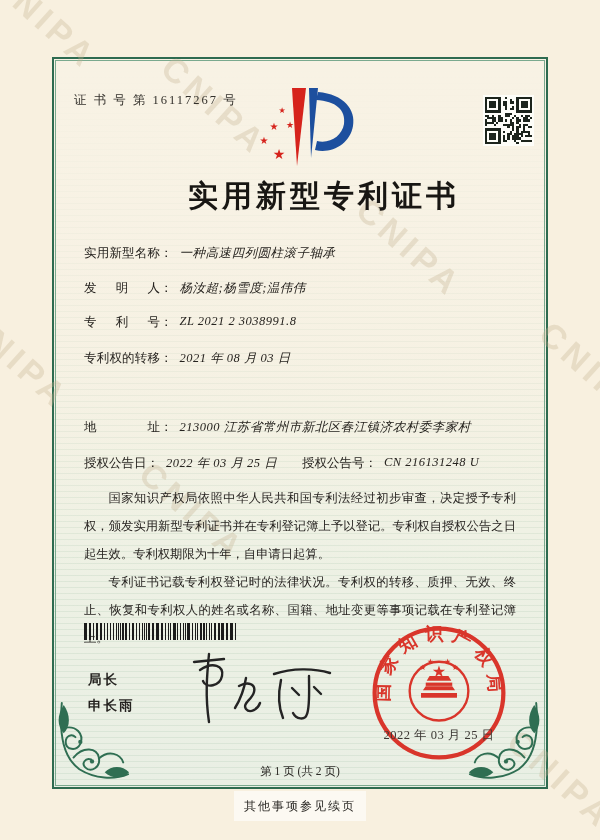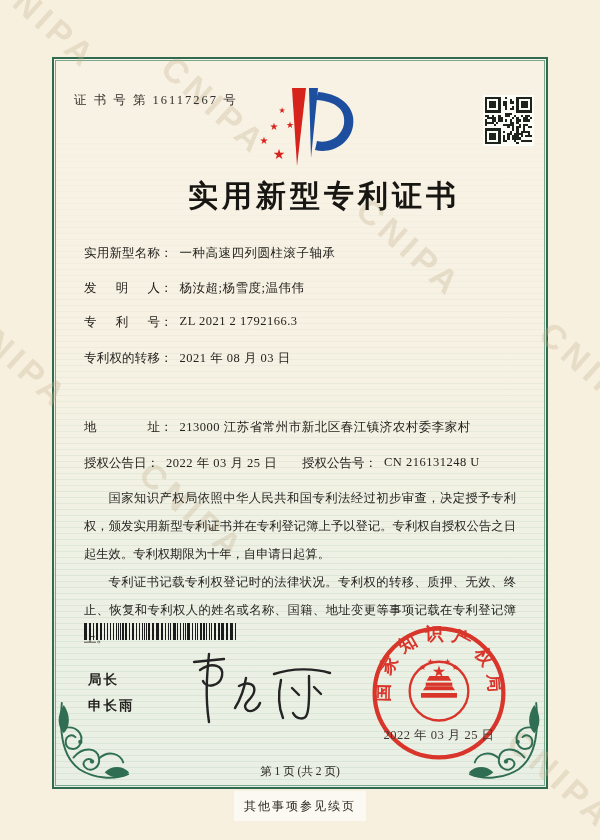--- a/index.html
+++ b/index.html
@@ -37,21 +37,21 @@
   .title{
     position:absolute;left:0;top:176px;width:100%;text-align:center;
     font-size:30px;font-weight:bold;letter-spacing:4px;color:#181613;padding-left:24px;
   }
   .logo{position:absolute;left:252px;top:86px;width:106px;height:84px;}
   .qr{position:absolute;left:483px;top:95px;width:47px;height:47px;background:#fdfdf8;padding:2px;}
   
   .frow{position:absolute;left:84px;font-size:12.5px;height:17px;white-space:nowrap;}
   .flabel{display:inline-block;width:76px;text-align:justify;text-align-last:justify;vertical-align:top;}
   .fcolon{display:inline-block;vertical-align:top;}
-  .fvalue{margin-left:7px;display:inline-block;vertical-align:top;letter-spacing:0.5px;}
+  .fvalue{margin-left:7px;display:inline-block;vertical-align:top;letter-spacing:0.5px;font-style:italic;}
   .compact .flabel{width:auto;text-align-last:auto;}
   .pairB{position:absolute;left:218px;top:0;white-space:nowrap;}
   
   .body-text{
     position:absolute;left:84px;top:484px;width:432px;
     font-size:12.3px;line-height:28px;text-align:justify;color:#262320;
   }
   .body-text p{margin:0;text-indent:2em;}
   
   .barcode{position:absolute;left:84px;top:623px;width:156px;height:17px;}
@@ -268,21 +268,21 @@
 
   <div class="title">实用新型专利证书</div>
 
   <div class="frow" style="top:245px">
     <span class="flabel">实用新型名称</span><span class="fcolon">：</span><span class="fvalue">一种高速四列圆柱滚子轴承</span>
   </div>
   <div class="frow" style="top:280px">
     <span class="flabel">发明人</span><span class="fcolon">：</span><span class="fvalue">杨汝超;杨雪度;温伟伟</span>
   </div>
   <div class="frow" style="top:314px">
-    <span class="flabel">专利号</span><span class="fcolon">：</span><span class="fvalue">ZL 2021 2 1792166.3</span>
+    <span class="flabel">专利号</span><span class="fcolon">：</span><span class="fvalue">ZL 2021 2 3038991.8</span>
   </div>
   <div class="frow" style="top:350px">
     <span class="flabel">专利权的转移</span><span class="fcolon">：</span><span class="fvalue">2021 年 08 月 03 日</span>
   </div>
   <div class="frow" style="top:419px">
     <span class="flabel">地址</span><span class="fcolon">：</span><span class="fvalue">213000 江苏省常州市新北区春江镇济农村委李家村</span>
   </div>
   <div class="frow compact" style="top:455px">
     <span>
       <span class="flabel">授权公告日</span><span class="fcolon">：</span><span class="fvalue">2022 年 03 月 25 日</span>

